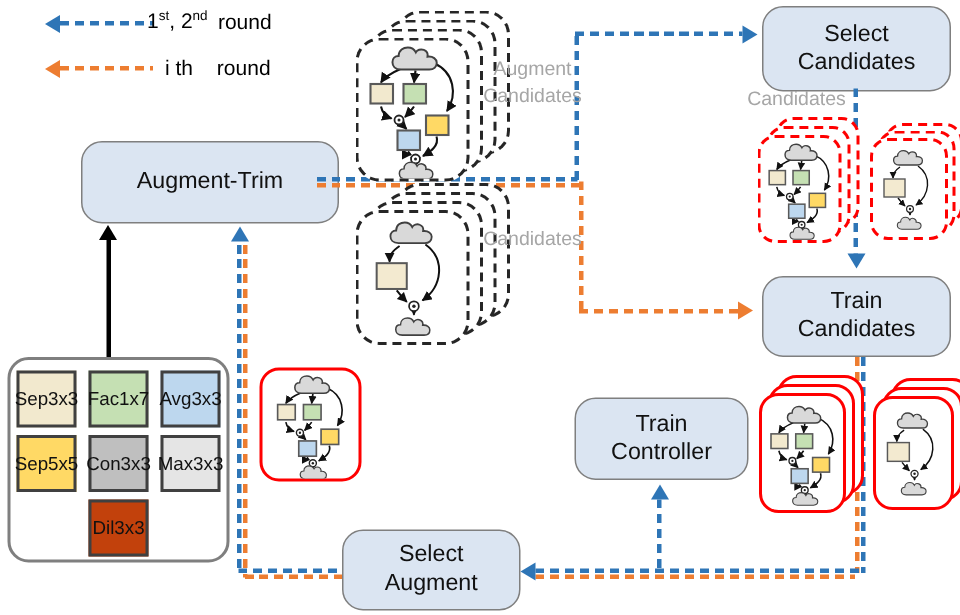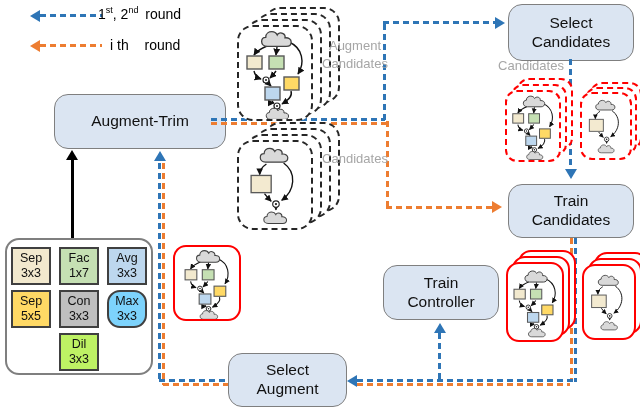--- a/index.html
+++ b/index.html
@@ -38,21 +38,21 @@
   
   .opsbox{
     position:absolute;left:5px;top:238px;width:148px;height:137px;background:#fff;
     border:2px solid #7f7f7f;border-radius:14px;box-sizing:border-box;
   }
   .opsgrid{
     position:absolute;inset:6px 6px;display:grid;grid-template-columns:repeat(3,40px);
     grid-auto-rows:38px;gap:5px 8px;justify-content:center;align-content:start;padding-top:1px;
   }
   .op-chip{
-    border:2px solid #404040;box-sizing:border-box;display:flex;flex-direction:column;
+    border:2px solid #404040;box-sizing:border-box;display:flex;flex-direction:row;
     align-items:center;justify-content:center;font-size:12.5px;line-height:1.2;color:#111;
   }
   .op-chip:nth-child(7){grid-column:2;}
 </style>
 </head>
 <body>
 
 <div id="canvas">
 
   <div class="ah l blue" style="left:30px;top:10px;"></div>
@@ -382,24 +382,24 @@
           <div>3x3</div>
         </div>
         <div class="op-chip" style="background: rgb(255, 217, 101);">
           <div>Sep</div>
           <div>5x5</div>
         </div>
         <div class="op-chip" style="background: rgb(191, 191, 191);">
           <div>Con</div>
           <div>3x3</div>
         </div>
-        <div class="op-chip" style="background: #7dd3fc; border-radius: 13px;">
+        <div class="op-chip" style="background: #e5e5e5;">
           <div>Max</div>
           <div>3x3</div>
         </div>
-        <div class="op-chip" style="background: #bef264;">
+        <div class="op-chip" style="background: #c2410c;">
           <div>Dil</div>
           <div>3x3</div>
         </div>
       </div>
   </div>
 
 </div>
 
 </body></html>

